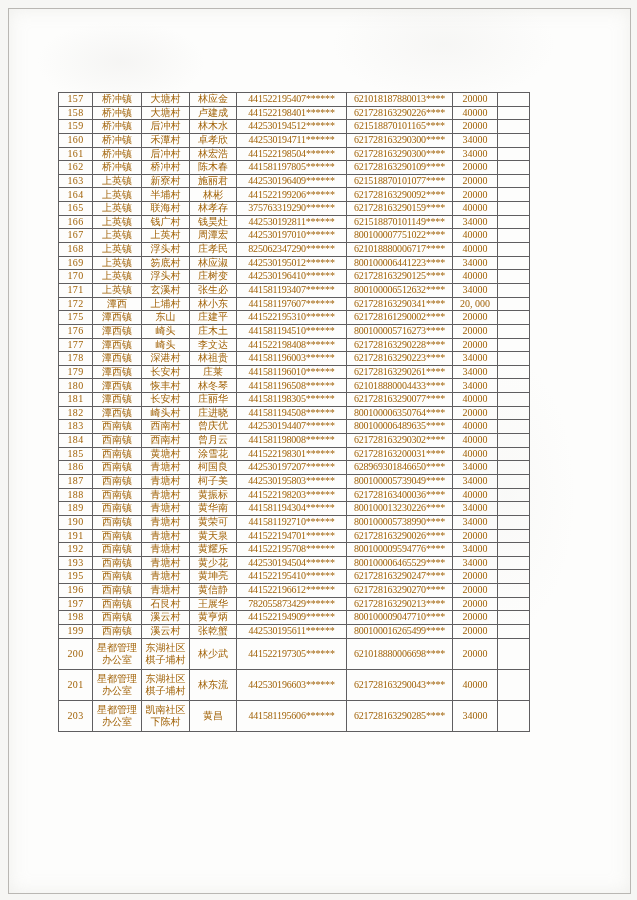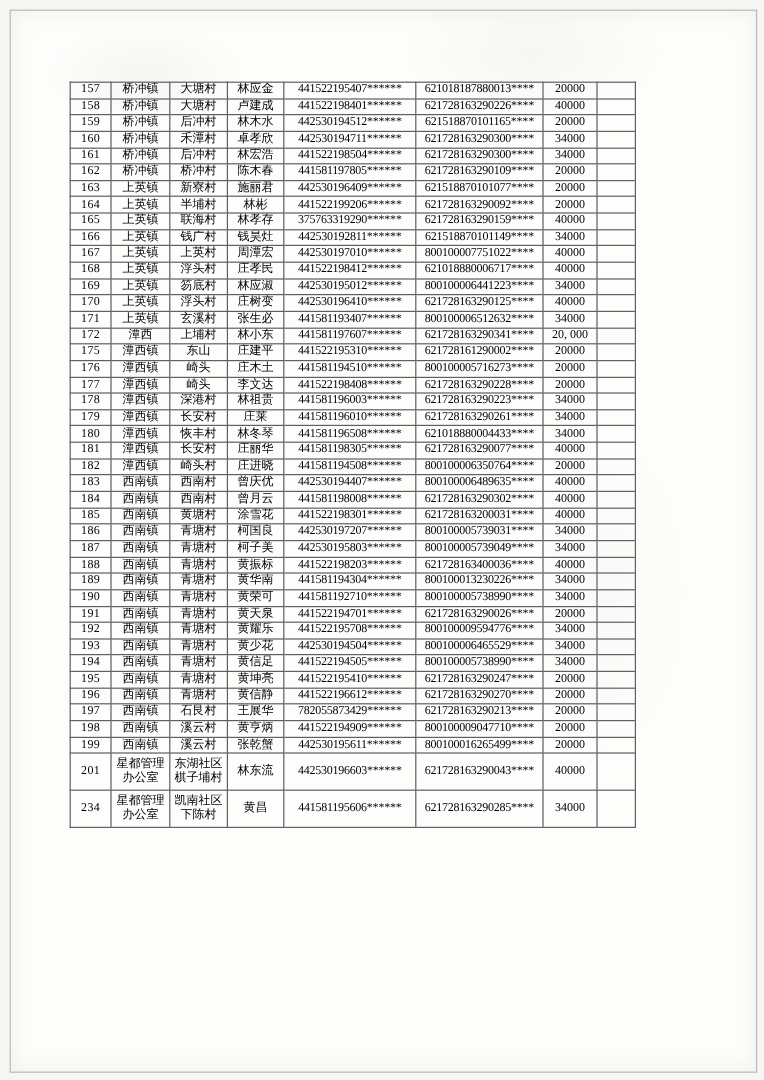--- a/index.html
+++ b/index.html
@@ -16,23 +16,23 @@
     box-shadow:inset 0 0 18px rgba(200,198,192,.25);
   }
   .scan-noise{
     position:absolute;inset:0;pointer-events:none;
     background:
       radial-gradient(ellipse 120px 60px at 18% 6%, rgba(190,188,184,.12), transparent 70%),
       radial-gradient(ellipse 160px 80px at 70% 4%, rgba(190,188,184,.10), transparent 70%),
       radial-gradient(ellipse 100px 200px at 80% 55%, rgba(200,198,192,.07), transparent 70%);
   }
   table.records{
-    position:absolute;left:58px;top:68px;width:471px;
+    position:absolute;left:58px;top:92px;width:471px;
     border-collapse:collapse;table-layout:fixed;
-    color:#000000;
+    color:#a16207;
   }
   table.records td{
     border:1px solid #5f5e60;
     padding:0 1px;
     height:12.65px;
     line-height:12.5px;
     text-align:center;
     vertical-align:middle;
     font-size:10px;
     overflow:hidden;
@@ -182,21 +182,21 @@
         <td class="col-id">442530197010******</td>
         <td class="col-account">800100007751022****</td>
         <td class="col-amount">40000</td>
         <td class="col-blank"></td>
       </tr>
       <tr>
         <td class="col-num">168</td>
         <td class="col-town">上英镇</td>
         <td class="col-village">浮头村</td>
         <td class="col-name">庄孝民</td>
-        <td class="col-id">441522198412******</td>
+        <td class="col-id">825062347290******</td>
         <td class="col-account">621018880006717****</td>
         <td class="col-amount">40000</td>
         <td class="col-blank"></td>
       </tr>
       <tr>
         <td class="col-num">169</td>
         <td class="col-town">上英镇</td>
         <td class="col-village">笏底村</td>
         <td class="col-name">林应淑</td>
         <td class="col-id">442530195012******</td>
@@ -343,21 +343,21 @@
         <td class="col-account">621728163200031****</td>
         <td class="col-amount">40000</td>
         <td class="col-blank"></td>
       </tr>
       <tr>
         <td class="col-num">186</td>
         <td class="col-town">西南镇</td>
         <td class="col-village">青塘村</td>
         <td class="col-name">柯国良</td>
         <td class="col-id">442530197207******</td>
-        <td class="col-account">800100005739031****</td>
+        <td class="col-account">628969301846650****</td>
         <td class="col-amount">34000</td>
         <td class="col-blank"></td>
       </tr>
       <tr>
         <td class="col-num">187</td>
         <td class="col-town">西南镇</td>
         <td class="col-village">青塘村</td>
         <td class="col-name">柯子美</td>
         <td class="col-id">442530195803******</td>
         <td class="col-account">800100005739049****</td>
@@ -414,30 +414,20 @@
         <td class="col-amount">34000</td>
         <td class="col-blank"></td>
       </tr>
       <tr>
         <td class="col-num">193</td>
         <td class="col-town">西南镇</td>
         <td class="col-village">青塘村</td>
         <td class="col-name">黄少花</td>
         <td class="col-id">442530194504******</td>
         <td class="col-account">800100006465529****</td>
-        <td class="col-amount">34000</td>
-        <td class="col-blank"></td>
-      </tr>
-      <tr>
-        <td class="col-num">194</td>
-        <td class="col-town">西南镇</td>
-        <td class="col-village">青塘村</td>
-        <td class="col-name">黄信足</td>
-        <td class="col-id">441522194505******</td>
-        <td class="col-account">800100005738990****</td>
         <td class="col-amount">34000</td>
         <td class="col-blank"></td>
       </tr>
       <tr>
         <td class="col-num">195</td>
         <td class="col-town">西南镇</td>
         <td class="col-village">青塘村</td>
         <td class="col-name">黄坤亮</td>
         <td class="col-id">441522195410******</td>
         <td class="col-account">621728163290247****</td>
@@ -474,35 +464,45 @@
         <td class="col-amount">20000</td>
         <td class="col-blank"></td>
       </tr>
       <tr>
         <td class="col-num">199</td>
         <td class="col-town">西南镇</td>
         <td class="col-village">溪云村</td>
         <td class="col-name">张乾蟹</td>
         <td class="col-id">442530195611******</td>
         <td class="col-account">800100016265499****</td>
+        <td class="col-amount">20000</td>
+        <td class="col-blank"></td>
+      </tr>
+      <tr class="tall">
+        <td class="col-num">200</td>
+        <td class="col-town">星都管理办公室</td>
+        <td class="col-village">东湖社区棋子埔村</td>
+        <td class="col-name">林少武</td>
+        <td class="col-id">441522197305******</td>
+        <td class="col-account">621018880006698****</td>
         <td class="col-amount">20000</td>
         <td class="col-blank"></td>
       </tr>
       <tr class="tall">
         <td class="col-num">201</td>
         <td class="col-town">星都管理办公室</td>
         <td class="col-village">东湖社区棋子埔村</td>
         <td class="col-name">林东流</td>
         <td class="col-id">442530196603******</td>
         <td class="col-account">621728163290043****</td>
         <td class="col-amount">40000</td>
         <td class="col-blank"></td>
       </tr>
       <tr class="tall">
-        <td class="col-num">234</td>
+        <td class="col-num">203</td>
         <td class="col-town">星都管理办公室</td>
         <td class="col-village">凯南社区下陈村</td>
         <td class="col-name">黄昌</td>
         <td class="col-id">441581195606******</td>
         <td class="col-account">621728163290285****</td>
         <td class="col-amount">34000</td>
         <td class="col-blank"></td>
       </tr>
     </tbody>
 </table>

